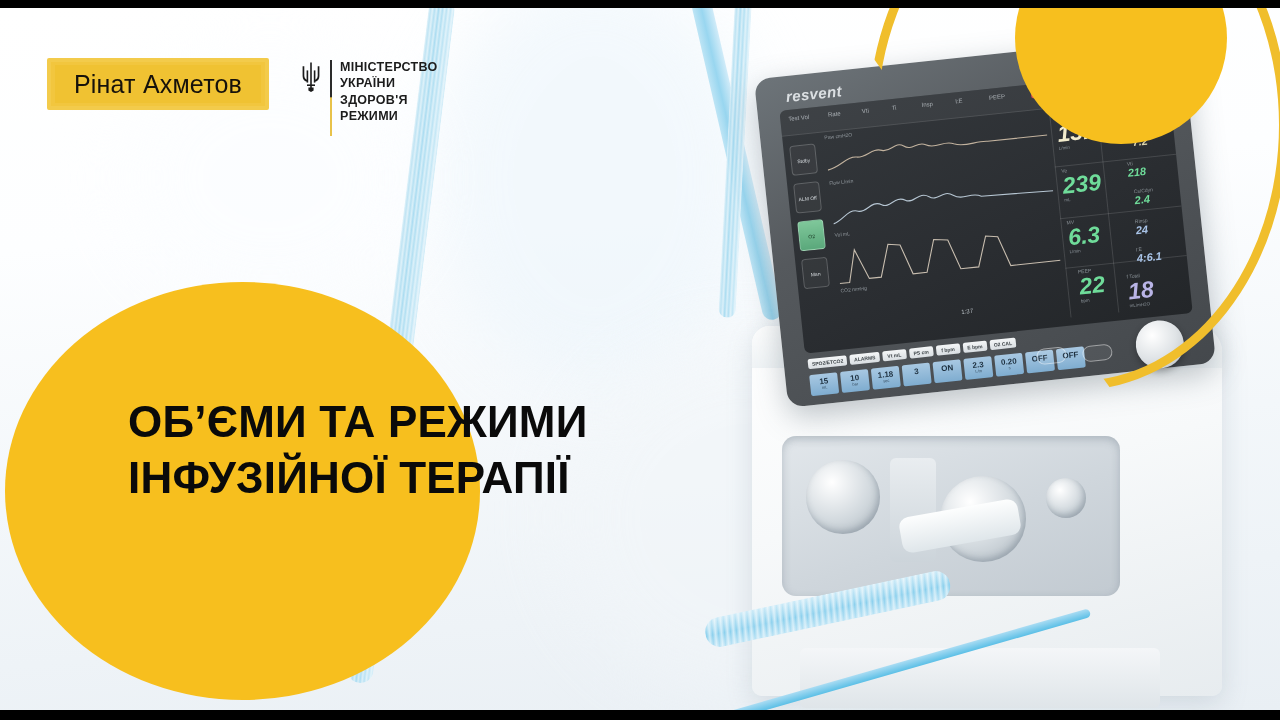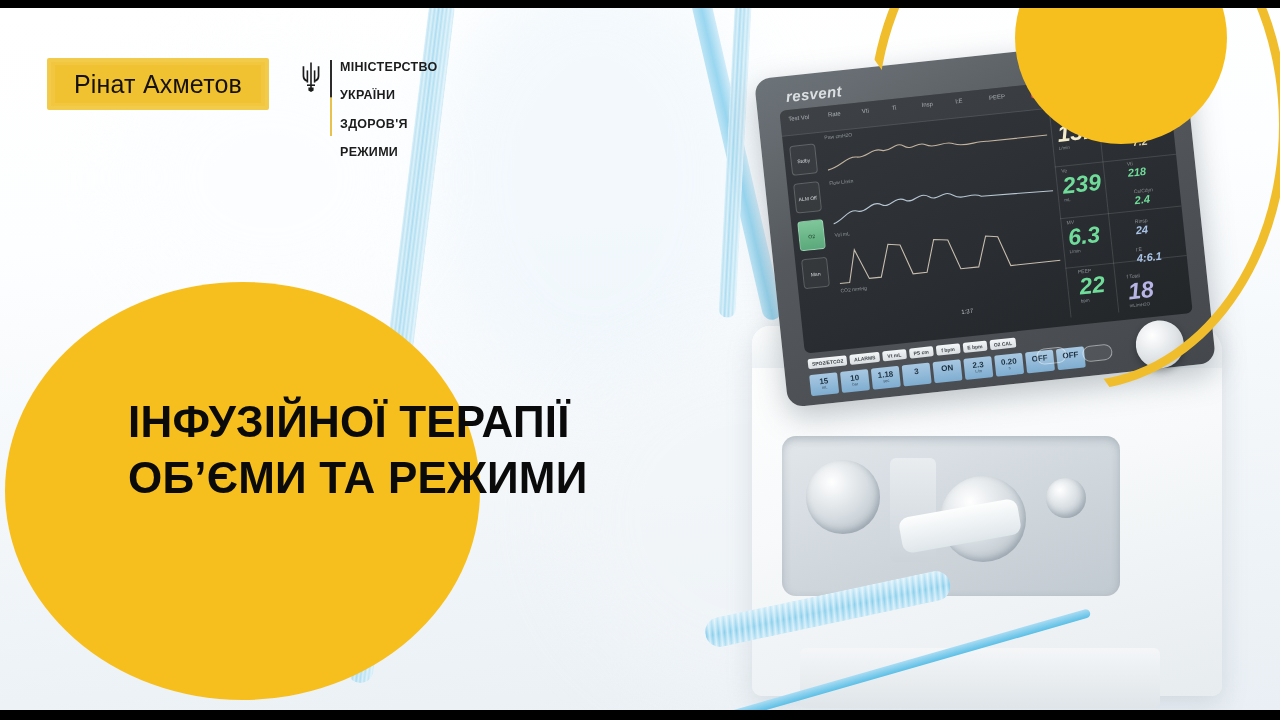--- a/index.html
+++ b/index.html
@@ -303,21 +303,21 @@
 
   .logo-moz {
     position:absolute; left:300px; top:52px; width:170px; height:76px;
     display:flex; gap:8px; align-items:flex-start;
   }
   .trident { width:22px; height:30px; margin-top:2px; flex:0 0 22px; }
   .moz-divider {
     width:2px; align-self:stretch;
     background:linear-gradient(180deg,#2b2b2b 0%, #2b2b2b 48%, #E8C24A 50%, #E8C24A 100%);
   }
-  .moz-lines { display:flex; flex-direction:column; gap:13px; }
+  .moz-lines { display:flex; flex-direction:column; gap:1px; }
   .moz-line {
     color:#1c1c1c; font-size:12.5px; font-weight:700;
     letter-spacing:.3px; line-height:1.22; white-space:nowrap;
   }
 
   
   .title {
     position:absolute; left:128px; top:394px; width:640px; z-index:45;
   }
   .title-line {
@@ -546,20 +546,20 @@
       <span class="moz-lines">
         <span class="moz-line">МІНІСТЕРСТВО</span>
         <span class="moz-line">УКРАЇНИ</span>
         <span class="moz-line">ЗДОРОВ'Я</span>
         <span class="moz-line">РЕЖИМИ</span>
       </span>
     </div>
   </div>
 
   <div class="title">
+    <div class="title-line">ОБ’ЄМИ ТА РЕЖИМИ</div>
     <div class="title-line">ІНФУЗІЙНОЇ ТЕРАПІЇ</div>
-    <div class="title-line">ОБ’ЄМИ ТА РЕЖИМИ</div>
   </div>
 
   <div class="bar-top"></div>
   <div class="bar-bottom"></div>
 
 </div>
 
 </body></html>

